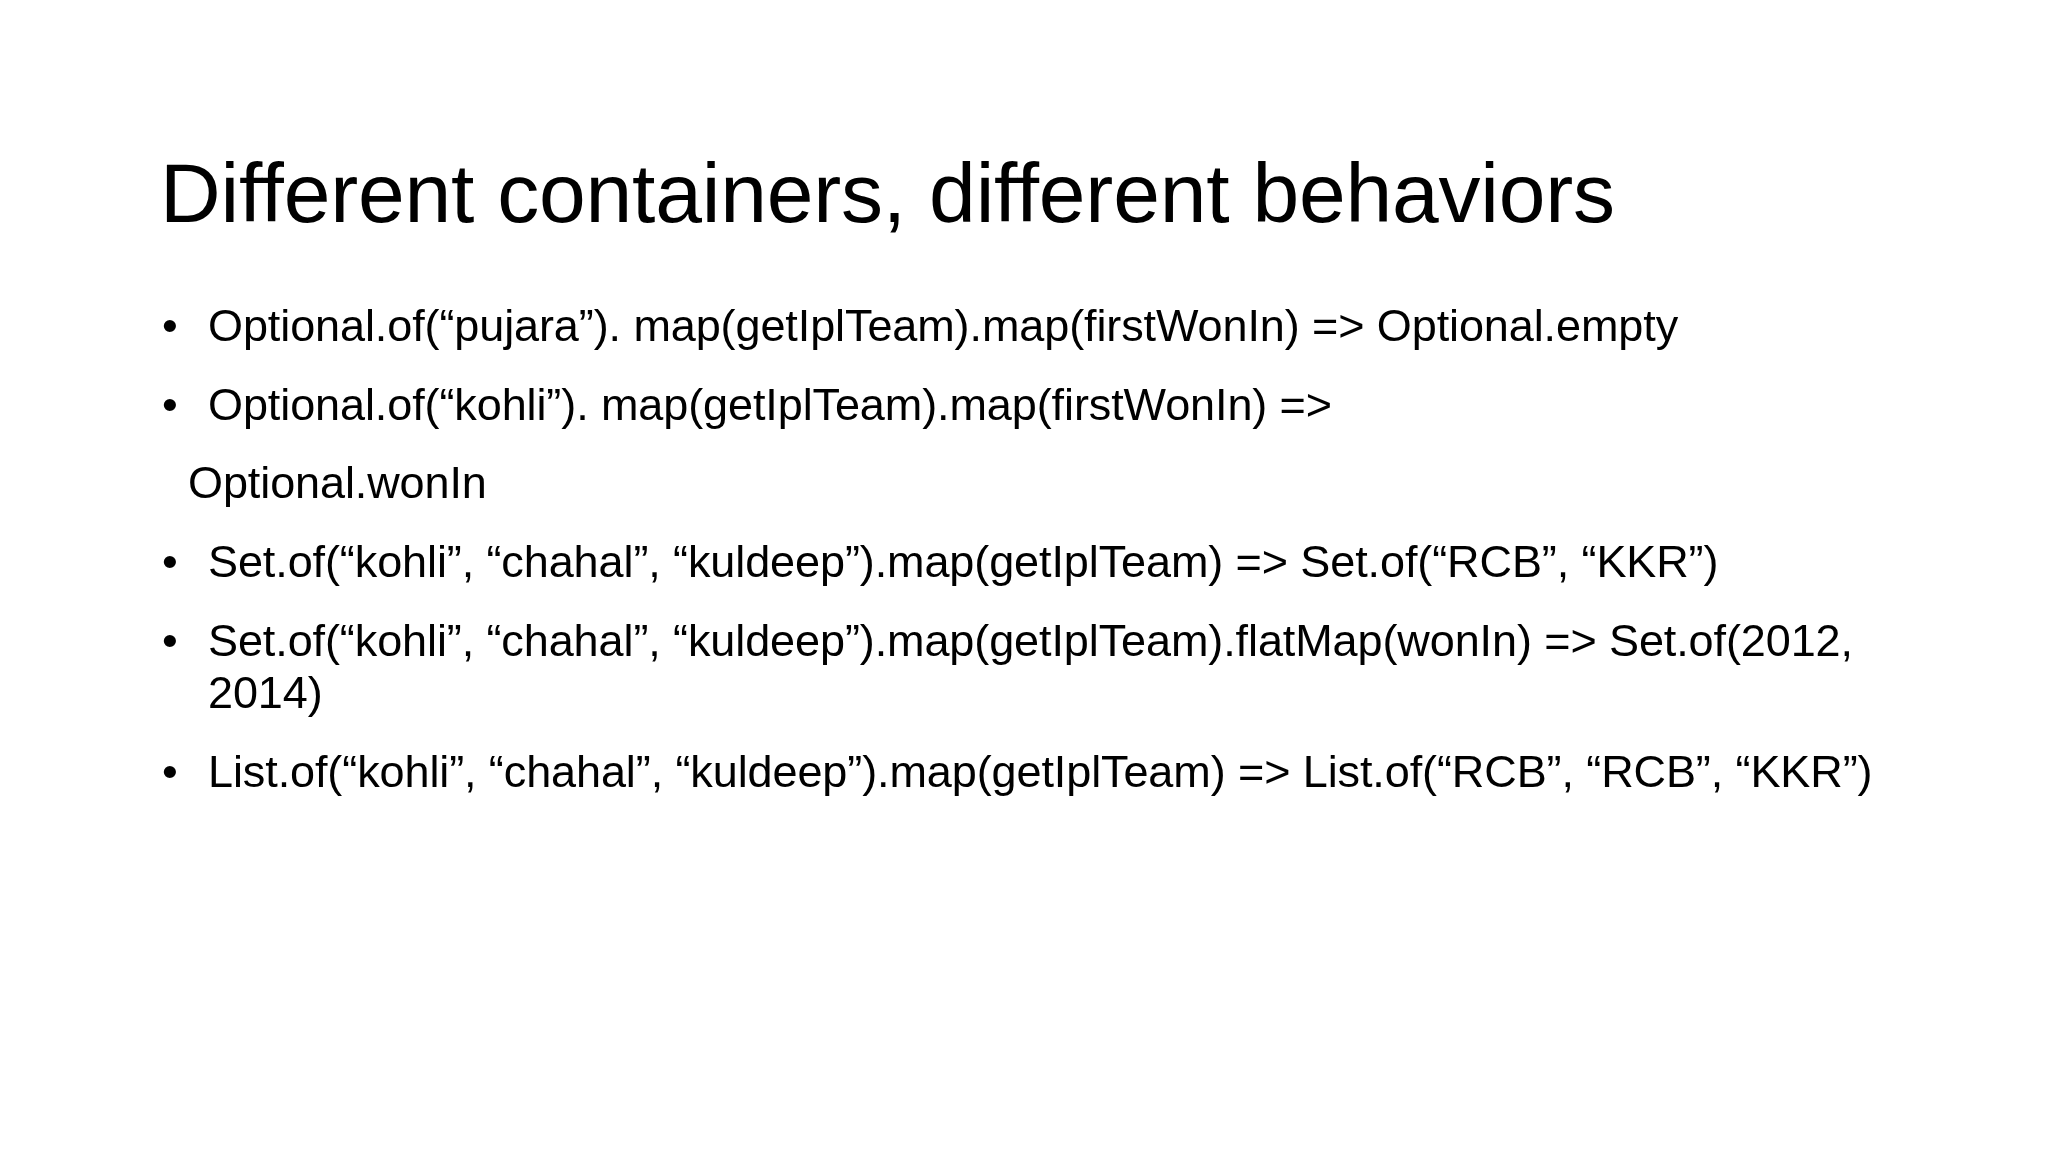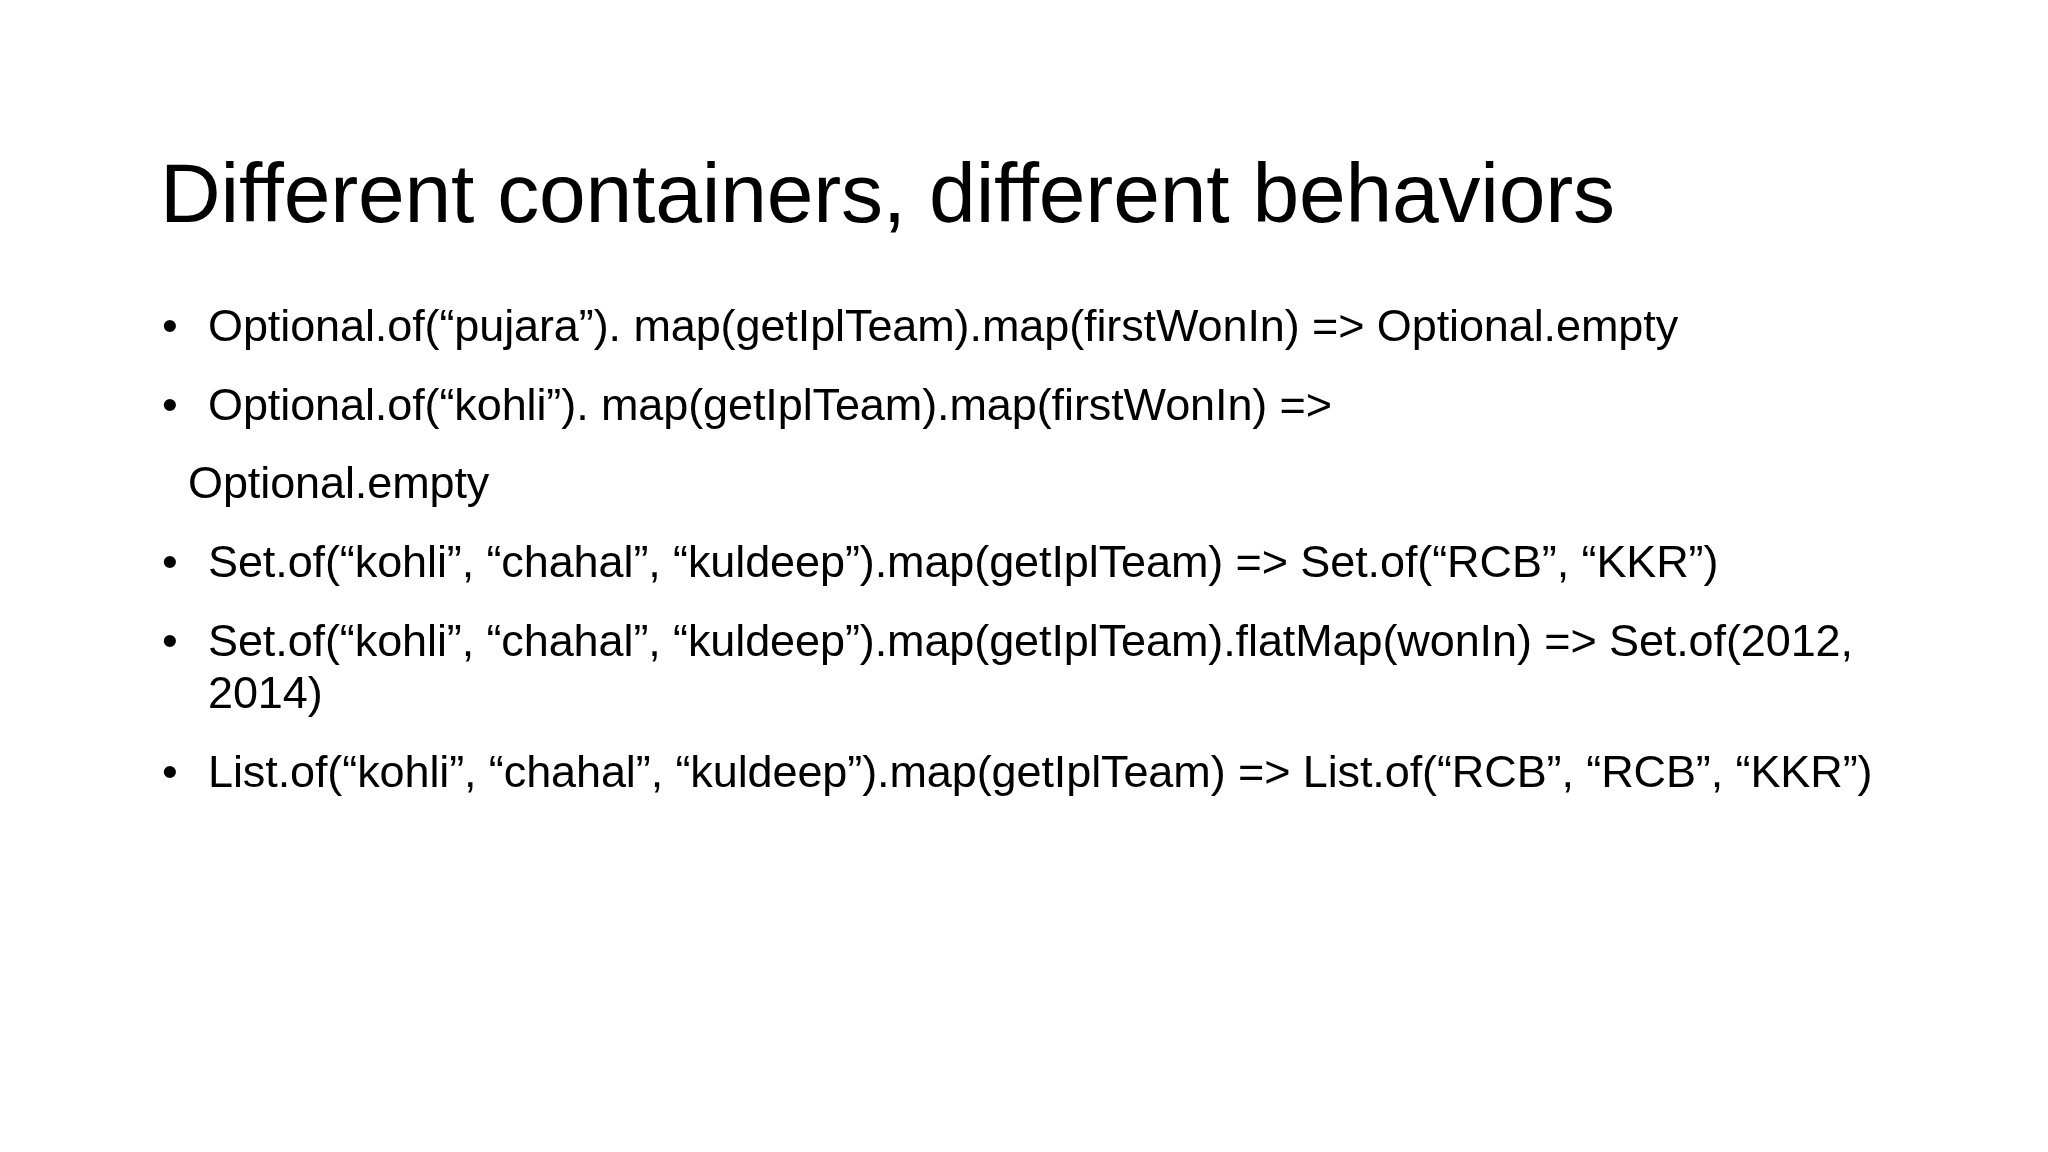--- a/index.html
+++ b/index.html
@@ -97,21 +97,21 @@
       <span class="bullet-marker">•</span>
       <span class="bullet-text">Optional.of(“pujara”). map(getIplTeam).map(firstWonIn) =&gt; Optional.empty</span>
     </div>
 
     <div class="bullet-row gap-md">
       <span class="bullet-marker">•</span>
       <span class="bullet-text">Optional.of(“kohli”). map(getIplTeam).map(firstWonIn) =&gt;</span>
     </div>
 
     <div class="plain-row gap-md">
-      <span class="bullet-text">Optional.empty</span>
+      <span class="bullet-text">Optional.wonIn</span>
     </div>
 
     <div class="bullet-row gap-md">
       <span class="bullet-marker">•</span>
       <span class="bullet-text">Set.of(“kohli”, “chahal”, “kuldeep”).map(getIplTeam) =&gt; Set.of(“RCB”, “KKR”)</span>
     </div>
 
     <div class="bullet-row gap-md">
       <span class="bullet-marker">•</span>
       <span class="bullet-text">Set.of(“kohli”, “chahal”, “kuldeep”).map(getIplTeam).flatMap(wonIn) =&gt; Set.of(2012, 2014)</span>

